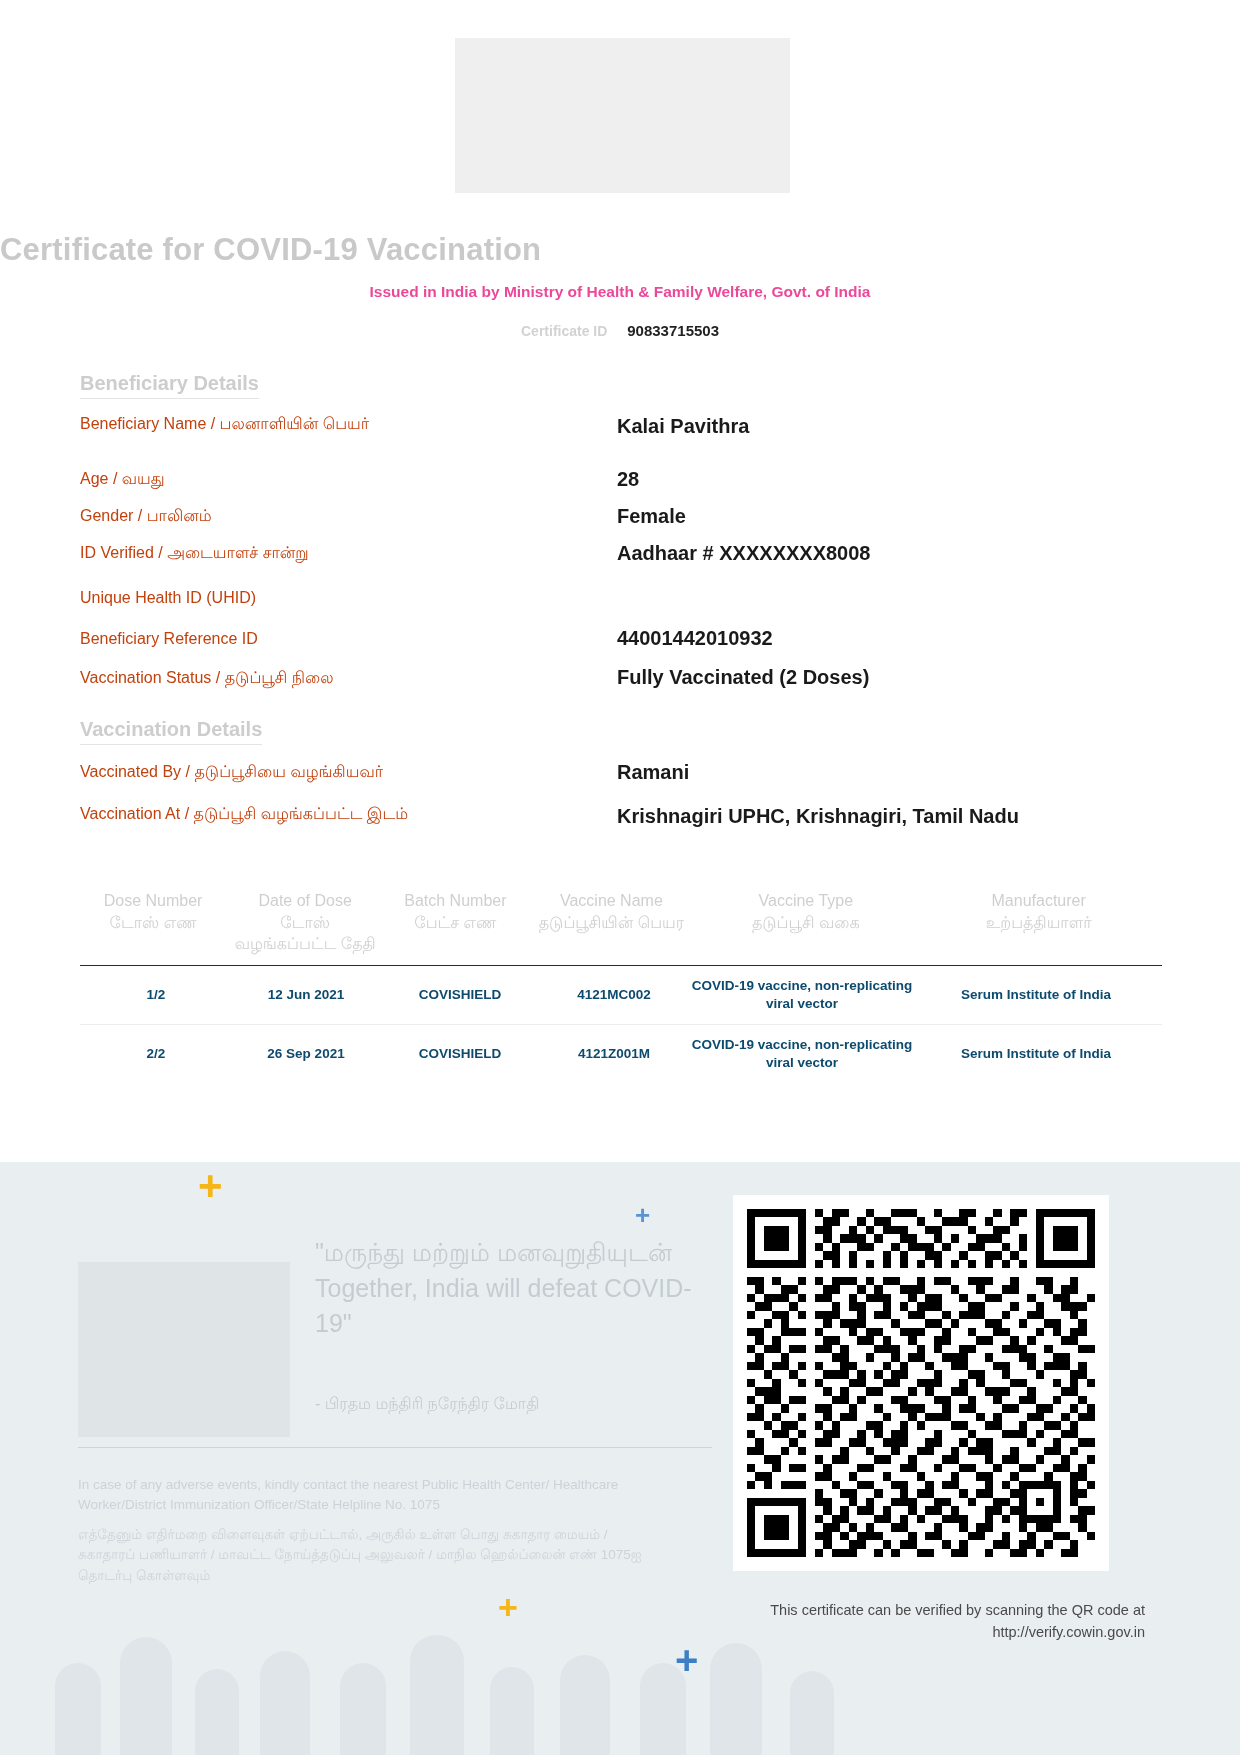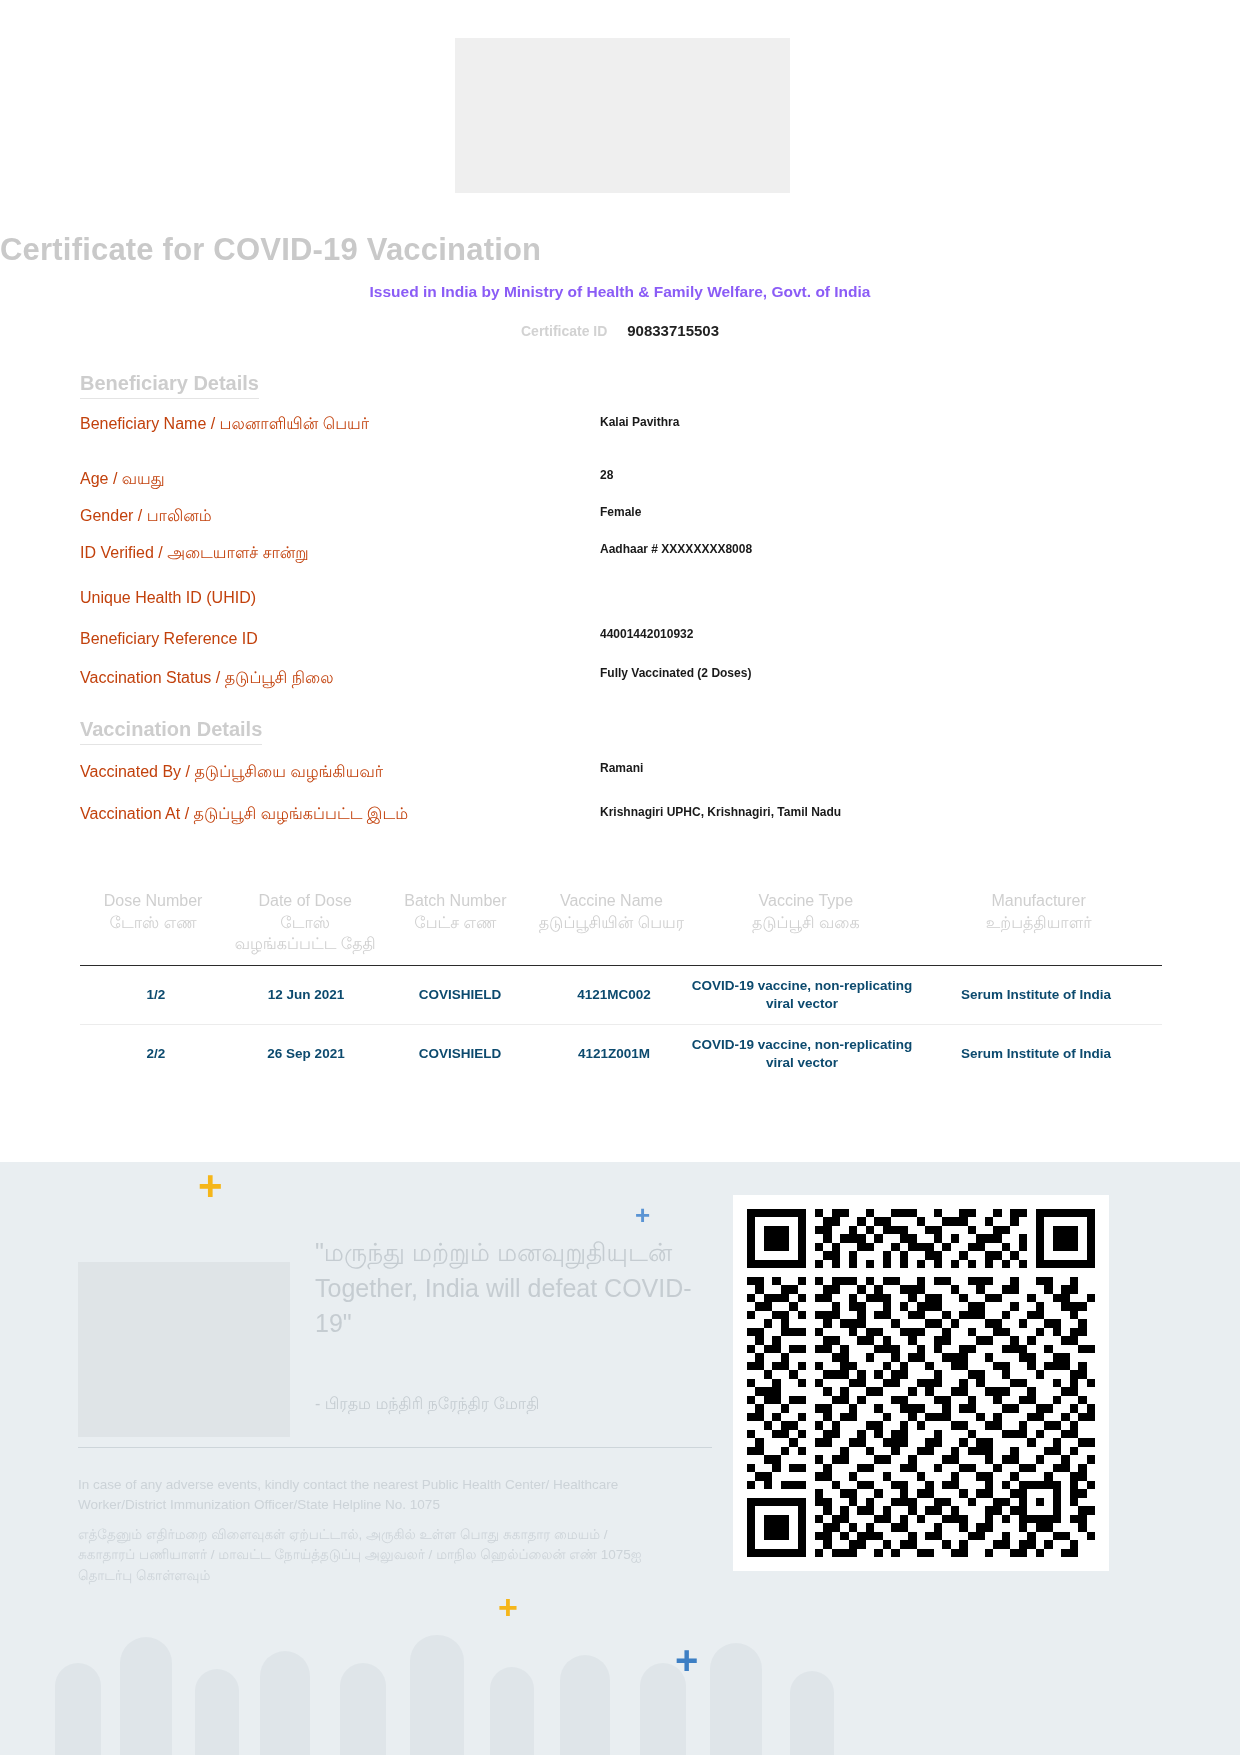--- a/index.html
+++ b/index.html
@@ -43,21 +43,21 @@
     letter-spacing: 0.2px;
   }
   .cert-sub {
     position: absolute;
     top: 283px;
     left: 0;
     width: 1240px;
     text-align: center;
     font-size: 15.5px;
     font-weight: bold;
-    color: #8b5cf6;
+    color: #ec4899;
   }
   .cert-id-row {
     position: absolute;
     top: 322px;
     left: 0;
     width: 1240px;
     text-align: center;
     font-size: 14px;
   }
   .cert-id-label {
@@ -86,22 +86,22 @@
 
   .lbl {
     position: absolute;
     left: 80px;
     font-size: 16px;
     color: #c2410c;
     white-space: nowrap;
   }
   .val {
     position: absolute;
-    left: 600px;
-    font-size: 12px;
+    left: 617px;
+    font-size: 20px;
     font-weight: bold;
     color: #1a1a1a;
     white-space: nowrap;
   }
 
   
   .table {
     position: absolute;
     left: 80px;
     top: 890px;
@@ -798,14 +798,18 @@
         <rect x="20" y="40" width="2" height="1"></rect>
           <rect x="24" y="40" width="2" height="1"></rect>
         <rect x="28" y="40" width="1" height="1"></rect>
           <rect x="31" y="40" width="2" height="1"></rect>
         <rect x="34" y="40" width="1" height="1"></rect>
           <rect x="37" y="40" width="2" height="1"></rect>
       </g>
     </svg>
   </div>
 
+  <div class="verify">
+    <span>This certificate can be verified by scanning the QR code at</span><br>
+    <span>http://verify.cowin.gov.in</span>
+  </div>
 
 </div>
 
 </body></html>

